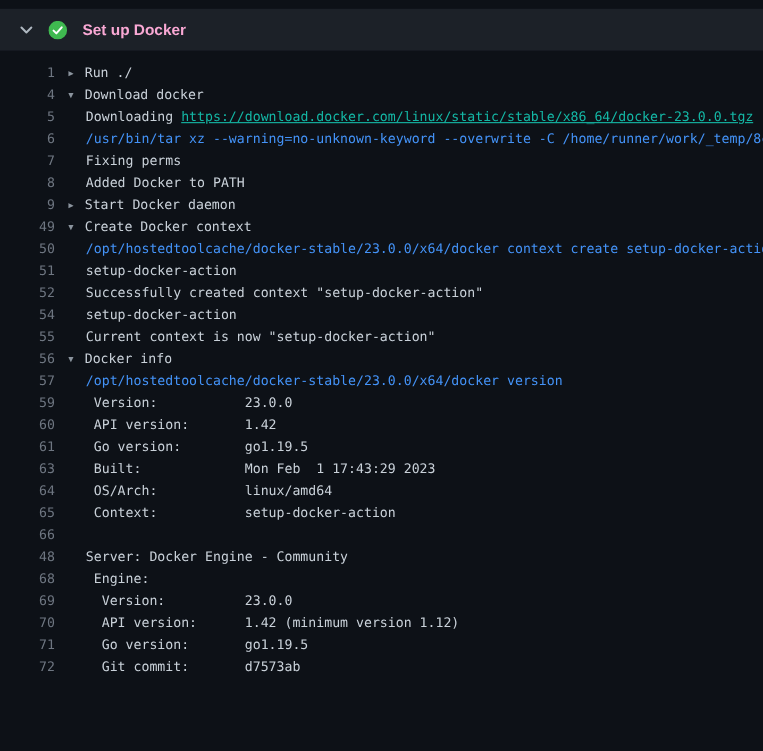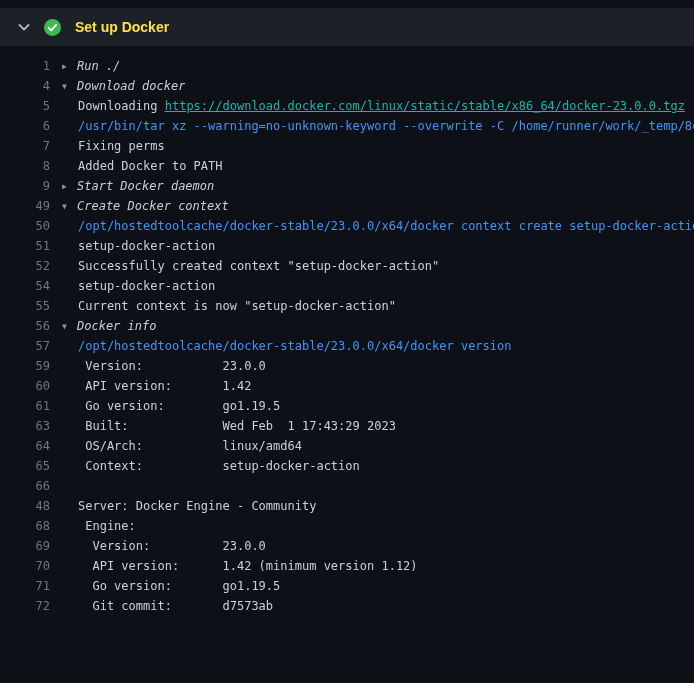--- a/index.html
+++ b/index.html
@@ -15,21 +15,21 @@
     background:#1c2128;
     display:flex;
     align-items:center;
     padding:0 16px;
     gap:12px;
     cursor:pointer;
   }
   .chev { display:flex; align-items:center; }
   .status { display:flex; align-items:center; }
   .step-title {
-    color:#fde047;
+    color:#f9a8d4;
     font-size:14px;
     font-weight:600;
     margin-left:2px;
   }
   .log {
     padding-top:10px;
     font-family:"DejaVu Sans Mono","Liberation Mono", monospace;
     font-size:12px;
   }
   .line {
@@ -51,21 +51,21 @@
     color:#c9d1d9;
   }
   .content.child { padding-left:16px; }
   .tri {
     display:inline-block;
     width:15px;
     font-size:8px;
     color:#8b949e;
     vertical-align:1px;
   }
-  .group .content { cursor:pointer;font-style:italic; }
+  .group .content { cursor:pointer; }
   .cmd { color:var(--accent, #4493f8); }
   .url {
     color:#14b8a6;
     text-decoration:underline;
     cursor:pointer;
   }
 </style>
 </head>
 <body>
 
@@ -96,21 +96,21 @@
     <div class="line"><span class="num">50</span><span class="content child cmd">/opt/hostedtoolcache/docker-stable/23.0.0/x64/docker context create setup-docker-action</span></div>
     <div class="line"><span class="num">51</span><span class="content child">setup-docker-action</span></div>
     <div class="line"><span class="num">52</span><span class="content child">Successfully created context "setup-docker-action"</span></div>
     <div class="line"><span class="num">54</span><span class="content child">setup-docker-action</span></div>
     <div class="line"><span class="num">55</span><span class="content child">Current context is now "setup-docker-action"</span></div>
     <div class="line group"><span class="num">56</span><span class="content"><span class="tri">▼</span><span>Docker info</span></span></div>
     <div class="line"><span class="num">57</span><span class="content child cmd">/opt/hostedtoolcache/docker-stable/23.0.0/x64/docker version</span></div>
     <div class="line"><span class="num">59</span><span class="content child"> Version:           23.0.0</span></div>
     <div class="line"><span class="num">60</span><span class="content child"> API version:       1.42</span></div>
     <div class="line"><span class="num">61</span><span class="content child"> Go version:        go1.19.5</span></div>
-    <div class="line"><span class="num">63</span><span class="content child"> Built:             Wed Feb  1 17:43:29 2023</span></div>
+    <div class="line"><span class="num">63</span><span class="content child"> Built:             Mon Feb  1 17:43:29 2023</span></div>
     <div class="line"><span class="num">64</span><span class="content child"> OS/Arch:           linux/amd64</span></div>
     <div class="line"><span class="num">65</span><span class="content child"> Context:           setup-docker-action</span></div>
     <div class="line"><span class="num">66</span><span class="content child"></span></div>
     <div class="line"><span class="num">48</span><span class="content child">Server: Docker Engine - Community</span></div>
     <div class="line"><span class="num">68</span><span class="content child"> Engine:</span></div>
     <div class="line"><span class="num">69</span><span class="content child">  Version:          23.0.0</span></div>
     <div class="line"><span class="num">70</span><span class="content child">  API version:      1.42 (minimum version 1.12)</span></div>
     <div class="line"><span class="num">71</span><span class="content child">  Go version:       go1.19.5</span></div>
     <div class="line"><span class="num">72</span><span class="content child">  Git commit:       d7573ab</span></div>
   </div>

